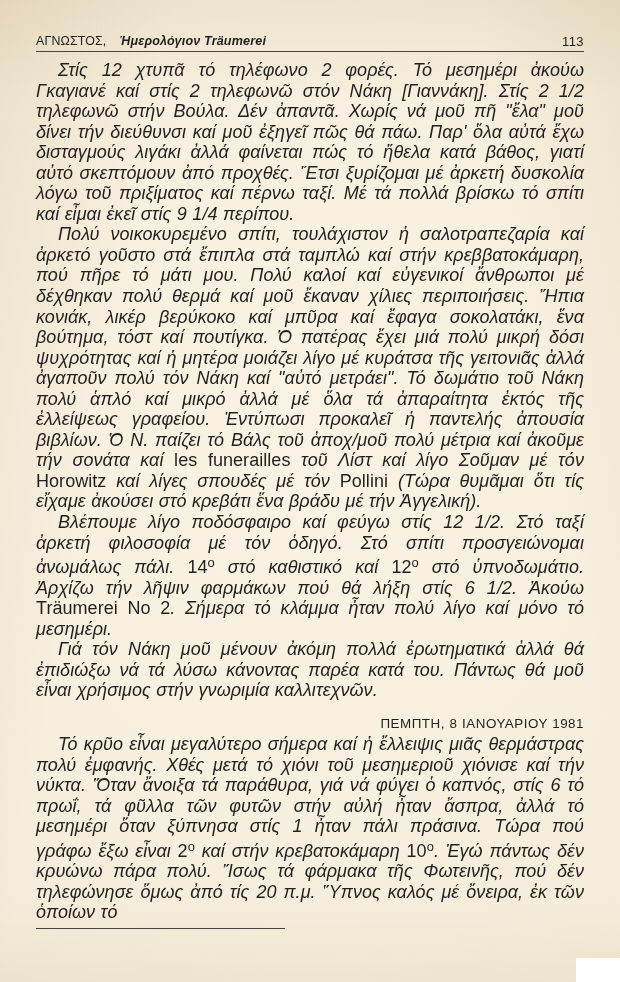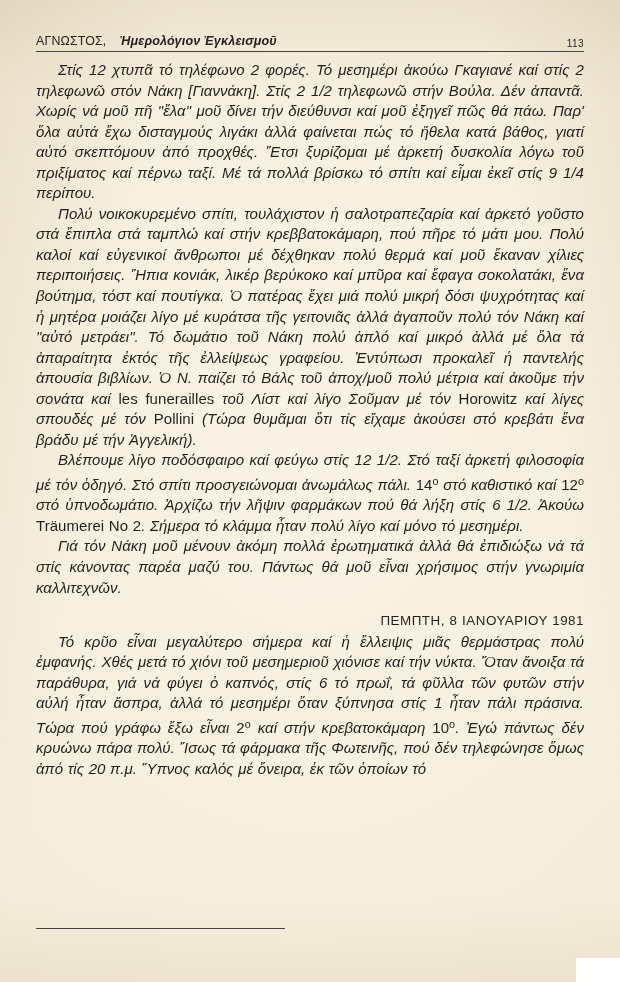--- a/index.html
+++ b/index.html
@@ -78,35 +78,35 @@
   #rh-title {
     left: 84px;
     font-style: italic;
     font-weight: 700;
     font-size: 12.6px;
   }
   #folio {
     position: absolute;
     right: 0;
     bottom: 3px;
-    font-size: 10px;
+    font-size: 13px;
     letter-spacing: 0.4px;
   }
 
   
   #body-text {
     position: absolute;
     left: 36px;
     top: 60px;
     width: 548px;
   }
   .para {
     margin: 0;
     font-style: italic;
-    font-size: 15px;
+    font-size: 18px;
     line-height: 20.55px;
     text-align: justify;
     text-indent: 22px;
     letter-spacing: 0.05px;
     word-spacing: 0.4px;
   }
   .para + .para { margin-top: 0; }
 
   .roman {
     font-style: normal;
@@ -151,34 +151,34 @@
     white-space: nowrap;
   }
 </style>
 </head>
 <body>
 
 <div id="page">
 
   <div id="runhead">
     <span class="rh-text" id="rh-author">ΑΓΝΩΣΤΟΣ,</span>
-    <span class="rh-text" id="rh-title">Ἡμερολόγιον Ἐγκλεισμοῦ</span>
+    <span class="rh-text" id="rh-title">Ἡμερολόγιον Träumerei</span>
     <span id="folio">113</span>
     <div id="runhead-rule"></div>
   </div>
 
   <div id="body-text">
 
     <p class="para">Στίς 12 χτυπᾶ τό τηλέφωνο 2 φορές. Τό μεσημέρι ἀκούω Γκαγιανέ καί στίς 2 τηλεφωνῶ στόν Νάκη [Γιαννάκη]. Στίς 2 1/2 τηλεφωνῶ στήν Βούλα. Δέν ἀπαντᾶ. Χωρίς νά μοῦ πῆ "ἔλα" μοῦ δίνει τήν διεύθυνσι καί μοῦ ἐξηγεῖ πῶς θά πάω. Παρ' ὅλα αὐτά ἔχω δισταγμούς λιγάκι ἀλλά φαίνεται πώς τό ἤθελα κατά βάθος, γιατί αὐτό σκεπτόμουν ἀπό προχθές. Ἔτσι ξυρίζομαι μέ ἀρκετή δυσκολία λόγω τοῦ πριξίματος καί πέρνω ταξί. Μέ τά πολλά βρίσκω τό σπίτι καί εἶμαι ἐκεῖ στίς 9 1/4 περίπου.</p>
 
     <p class="para">Πολύ νοικοκυρεμένο σπίτι, τουλάχιστον ἡ σαλοτραπεζαρία καί ἀρκετό γοῦστο στά ἔπιπλα στά ταμπλώ καί στήν κρεββατοκάμαρη, πού πῆρε τό μάτι μου. Πολύ καλοί καί εὐγενικοί ἄνθρωποι μέ δέχθηκαν πολύ θερμά καί μοῦ ἔκαναν χίλιες περιποιήσεις. Ἤπια κονιάκ, λικέρ βερύκοκο καί μπῦρα καί ἔφαγα σοκολατάκι, ἕνα βούτημα, τόστ καί πουτίγκα. Ὁ πατέρας ἔχει μιά πολύ μικρή δόσι ψυχρότητας καί ἡ μητέρα μοιάζει λίγο μέ κυράτσα τῆς γειτονιᾶς ἀλλά ἀγαποῦν πολύ τόν Νάκη καί "αὐτό μετράει". Τό δωμάτιο τοῦ Νάκη πολύ ἁπλό καί μικρό ἀλλά μέ ὅλα τά ἀπαραίτητα ἐκτός τῆς ἐλλείψεως γραφείου. Ἐντύπωσι προκαλεῖ ἡ παντελής ἀπουσία βιβλίων. Ὁ Ν. παίζει τό Βάλς τοῦ ἀποχ/μοῦ πολύ μέτρια καί ἀκοῦμε τήν σονάτα καί <span class="roman">les funerailles</span> τοῦ Λίστ καί λίγο Σοῦμαν μέ τόν <span class="roman">Horowitz</span> καί λίγες σπουδές μέ τόν <span class="roman">Pollini</span> (Τώρα θυμᾶμαι ὅτι τίς εἴχαμε ἀκούσει στό κρεβάτι ἕνα βράδυ μέ τήν Ἀγγελική).</p>
 
     <p class="para">Βλέπουμε λίγο ποδόσφαιρο καί φεύγω στίς 12 1/2. Στό ταξί ἀρκετή φιλοσοφία μέ τόν ὁδηγό. Στό σπίτι προσγειώνομαι ἀνωμάλως πάλι. <span class="daynum">14</span><span class="deg">o</span> στό καθιστικό καί <span class="daynum">12</span><span class="deg">o</span> στό ὑπνοδωμάτιο. Ἀρχίζω τήν λῆψιν φαρμάκων πού θά λήξη στίς 6 1/2. Ἀκούω <span class="roman">Träumerei No 2</span>. Σήμερα τό κλάμμα ἦταν πολύ λίγο καί μόνο τό μεσημέρι.</p>
 
-    <p class="para">Γιά τόν Νάκη μοῦ μένουν ἀκόμη πολλά ἐρωτηματικά ἀλλά θά ἐπιδιώξω νά τά στίς κάνοντας παρέα μαζύ του. Πάντως θά μοῦ εἶναι χρήσιμος στήν γνωριμία καλλιτεχνῶν.</p>
+    <p class="para">Γιά τόν Νάκη μοῦ μένουν ἀκόμη πολλά ἐρωτηματικά ἀλλά θά ἐπιδιώξω νά τά λύσω κάνοντας παρέα κατά του. Πάντως θά μοῦ εἶναι χρήσιμος στήν γνωριμία καλλιτεχνῶν.</p>
 
     <p id="date-heading" class="para">ΠΕΜΠΤΗ, 8 ΙΑΝΟΥΑΡΙΟΥ 1981</p>
 
     <p class="para">Τό κρῦο εἶναι μεγαλύτερο σήμερα καί ἡ ἔλλειψις μιᾶς θερμάστρας πολύ ἐμφανής. Χθές μετά τό χιόνι τοῦ μεσημεριοῦ χιόνισε καί τήν νύκτα. Ὅταν ἄνοιξα τά παράθυρα, γιά νά φύγει ὁ καπνός, στίς 6 τό πρωΐ, τά φῦλλα τῶν φυτῶν στήν αὐλή ἦταν ἄσπρα, ἀλλά τό μεσημέρι ὅταν ξύπνησα στίς 1 ἦταν πάλι πράσινα. Τώρα πού γράφω ἔξω εἶναι <span class="daynum">2</span><span class="deg">o</span> καί στήν κρεβατοκάμαρη <span class="daynum">10</span><span class="deg">o</span>. Ἐγώ πάντως δέν κρυώνω πάρα πολύ. Ἴσως τά φάρμακα τῆς Φωτεινῆς, πού δέν τηλεφώνησε ὅμως ἀπό τίς 20 π.μ. Ὕπνος καλός μέ ὄνειρα, ἐκ τῶν ὁποίων τό</p>
   </div>
 
   <div id="footer">
     <div id="footer-rule"></div>
   </div>
 

